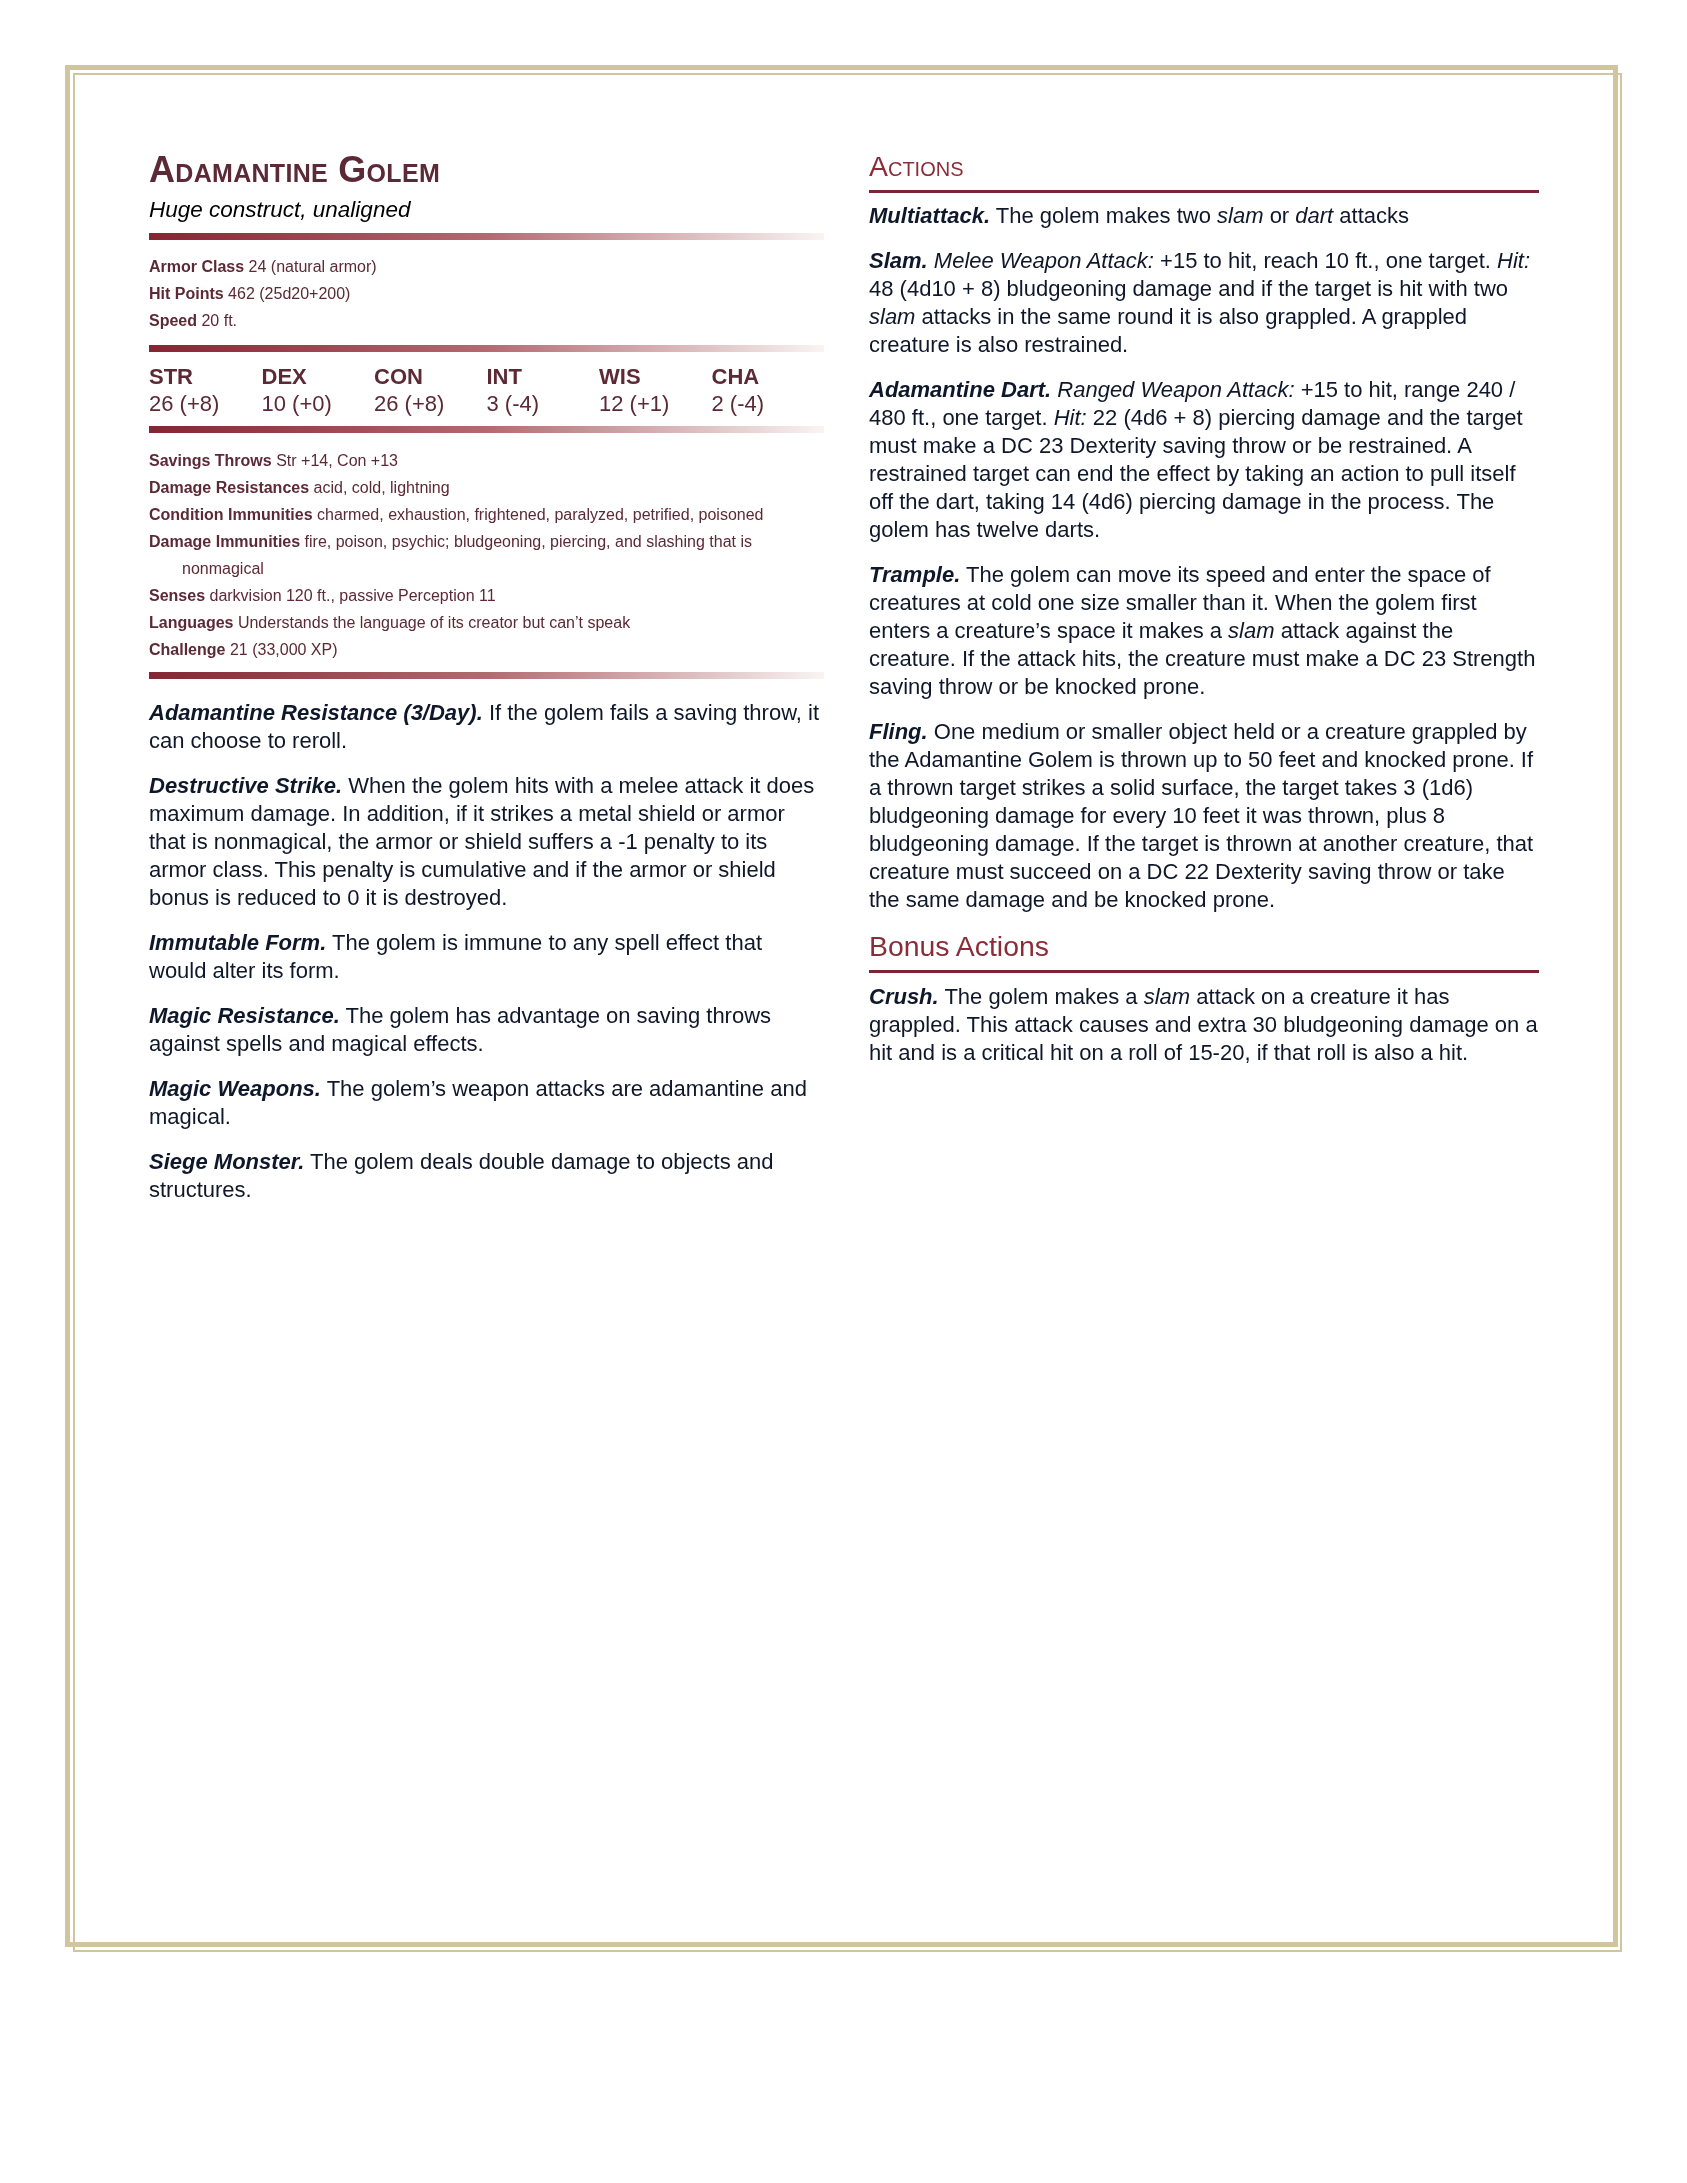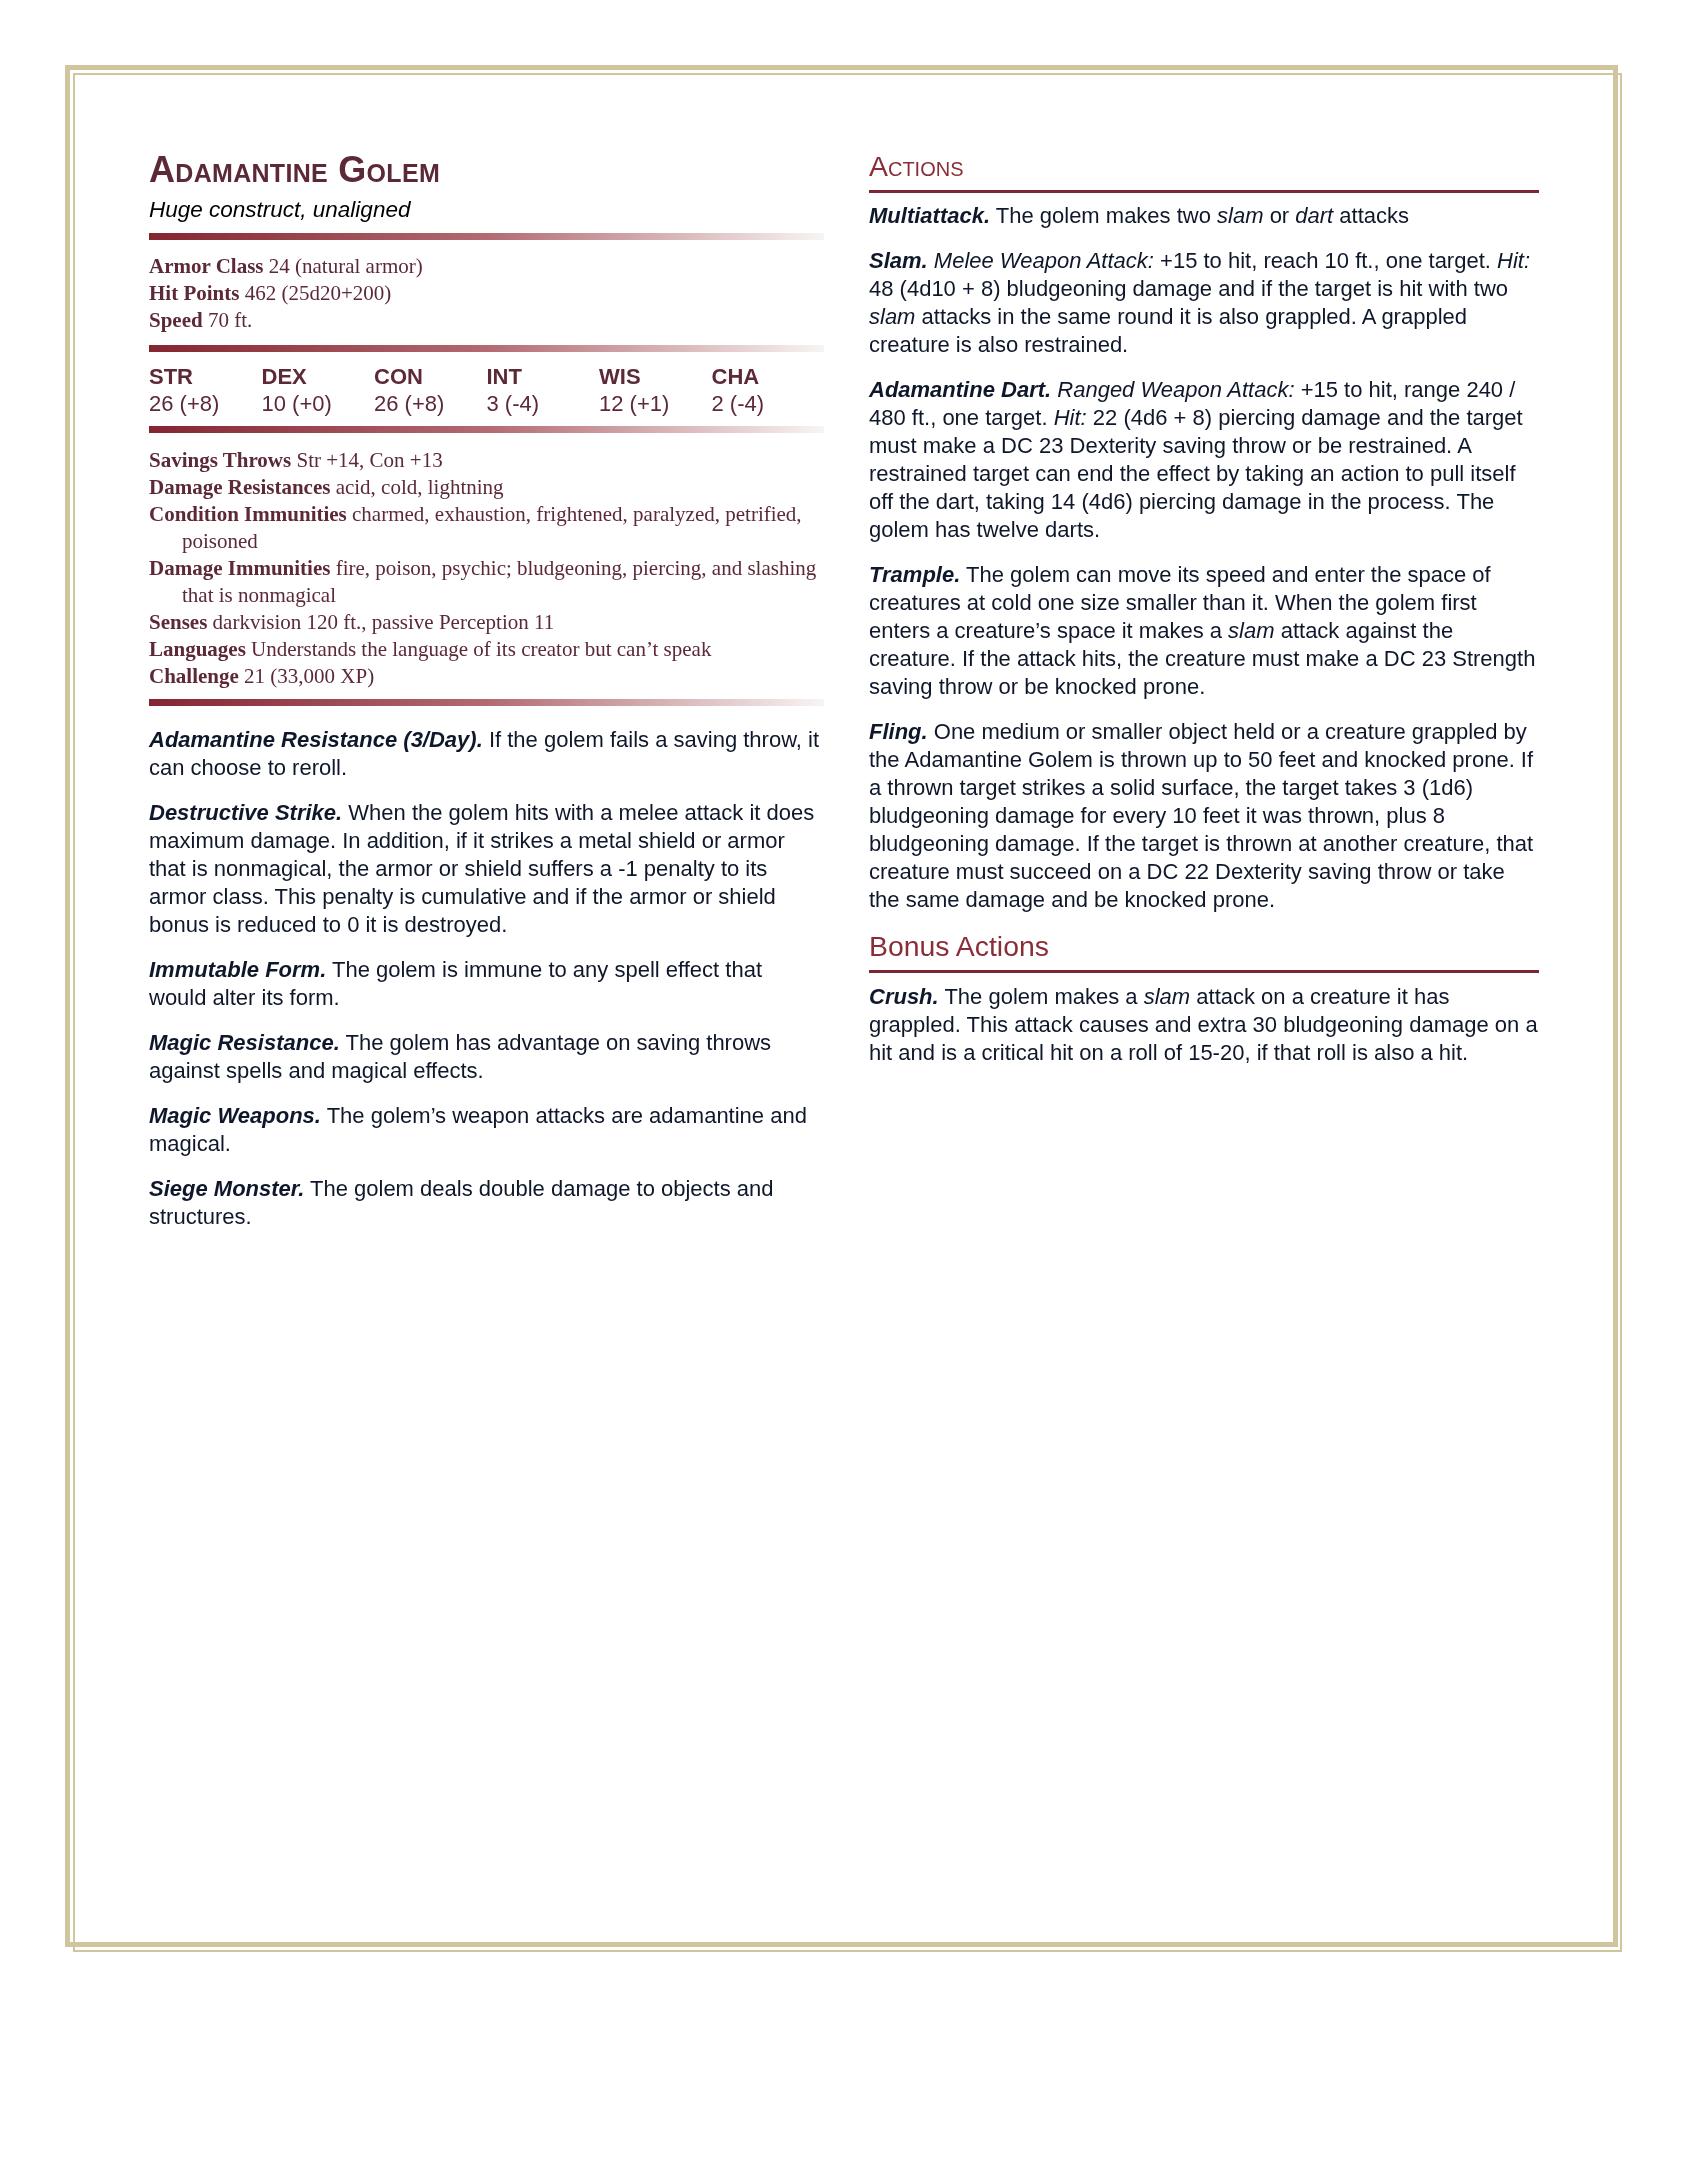--- a/index.html
+++ b/index.html
@@ -23,21 +23,21 @@
   }
   .subtitle { margin-top: 6.6px; font-size: 22.5px; line-height: 28px; font-style: italic; color: #000; }
 
   .grad-rule {
     height: 7.3px;
     background: linear-gradient(to right, var(--gradient-start, #842532), #b26a70 50%, #e7d2d3 88%, #f9f4f4);
   }
   .r1 { margin-top: 9.3px; } .r2 { margin-top: 10.6px; }
   .r3 { margin-top: 9.3px; } .r4 { margin-top: 9.3px; }
 
-  .attr-block { margin-top: 13.2px; font-size: 21px; line-height: 27px; color: var(--maroon, #5c2936); font-family: Liberation Serif, serif; }
+  .attr-block { margin-top: 13.2px; font-size: 16px; line-height: 27px; color: var(--maroon, #5c2936); }
   .attr-line  { padding-left: 33px; text-indent: -33px; }
   .b { font-weight: 700; }
 
   .abilities {
     margin-top: 10.6px; display: grid; grid-template-columns: repeat(6, 1fr);
     color: var(--maroon, #5c2936); font-size: 22px; line-height: 27px;
   }
   .ab-h { font-weight: 700; }
 
   .traits { margin-top: 20px; }
@@ -62,21 +62,21 @@
 
   <div class="col col-left">
     <h1 class="title">Adamantine Golem</h1>
     <div class="subtitle">Huge construct, unaligned</div>
 
     <div class="grad-rule r1"></div>
 
     <div class="attr-block" id="core-stats">
         <div class="attr-line"><span class="b">Armor Class</span><span> 24 (natural armor)</span></div>
         <div class="attr-line"><span class="b">Hit Points</span><span> 462 (25d20+200)</span></div>
-        <div class="attr-line"><span class="b">Speed</span><span> 70 ft.</span></div>
+        <div class="attr-line"><span class="b">Speed</span><span> 20 ft.</span></div>
       </div>
 
     <div class="grad-rule r2"></div>
 
     <div class="abilities" id="abilities">
         <div class="ab">
           <div class="ab-h">STR</div>
           <div class="ab-v">26 (+8)</div>
         </div>
         <div class="ab">

